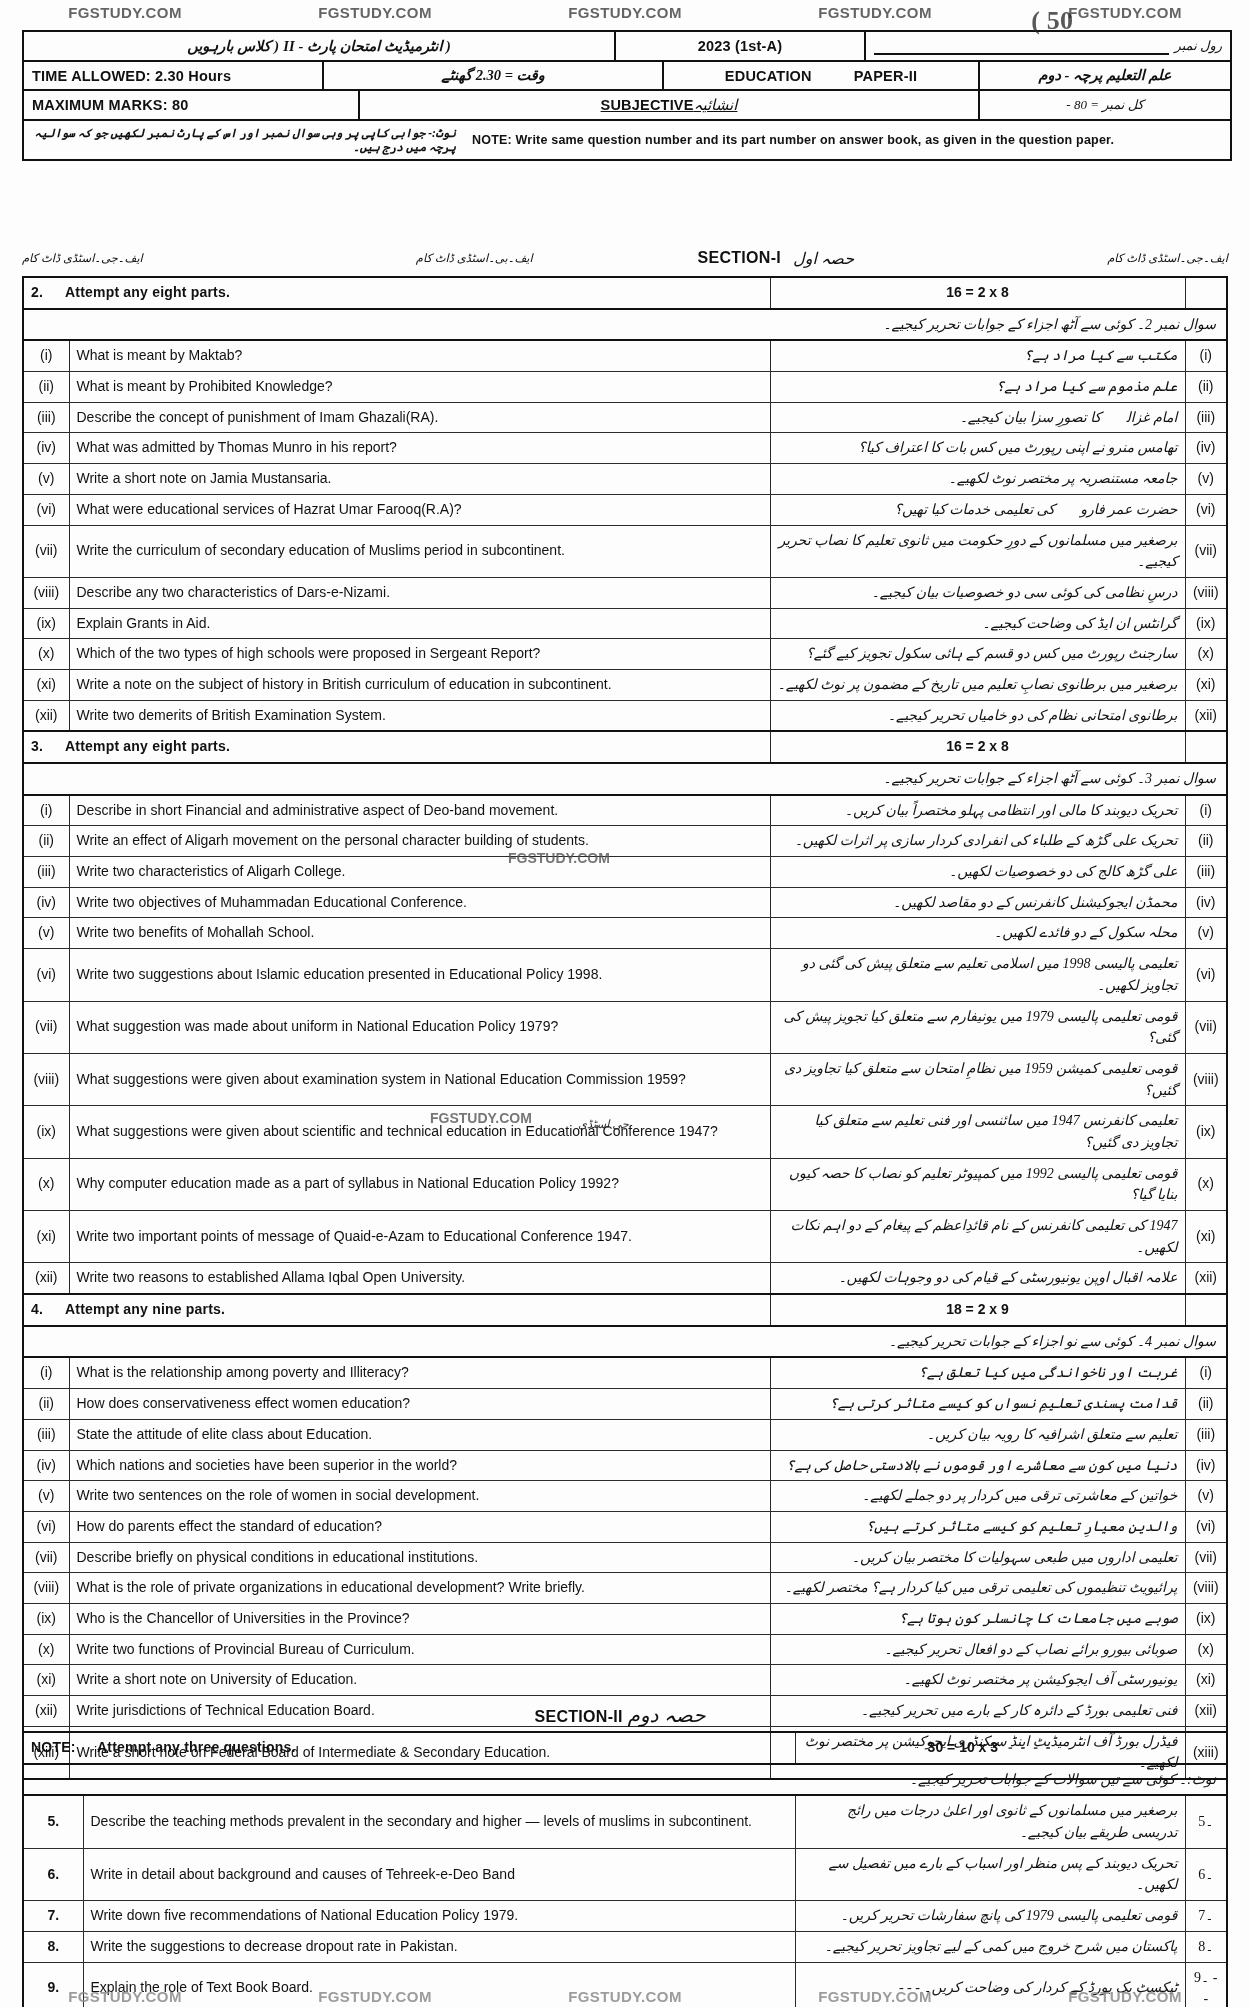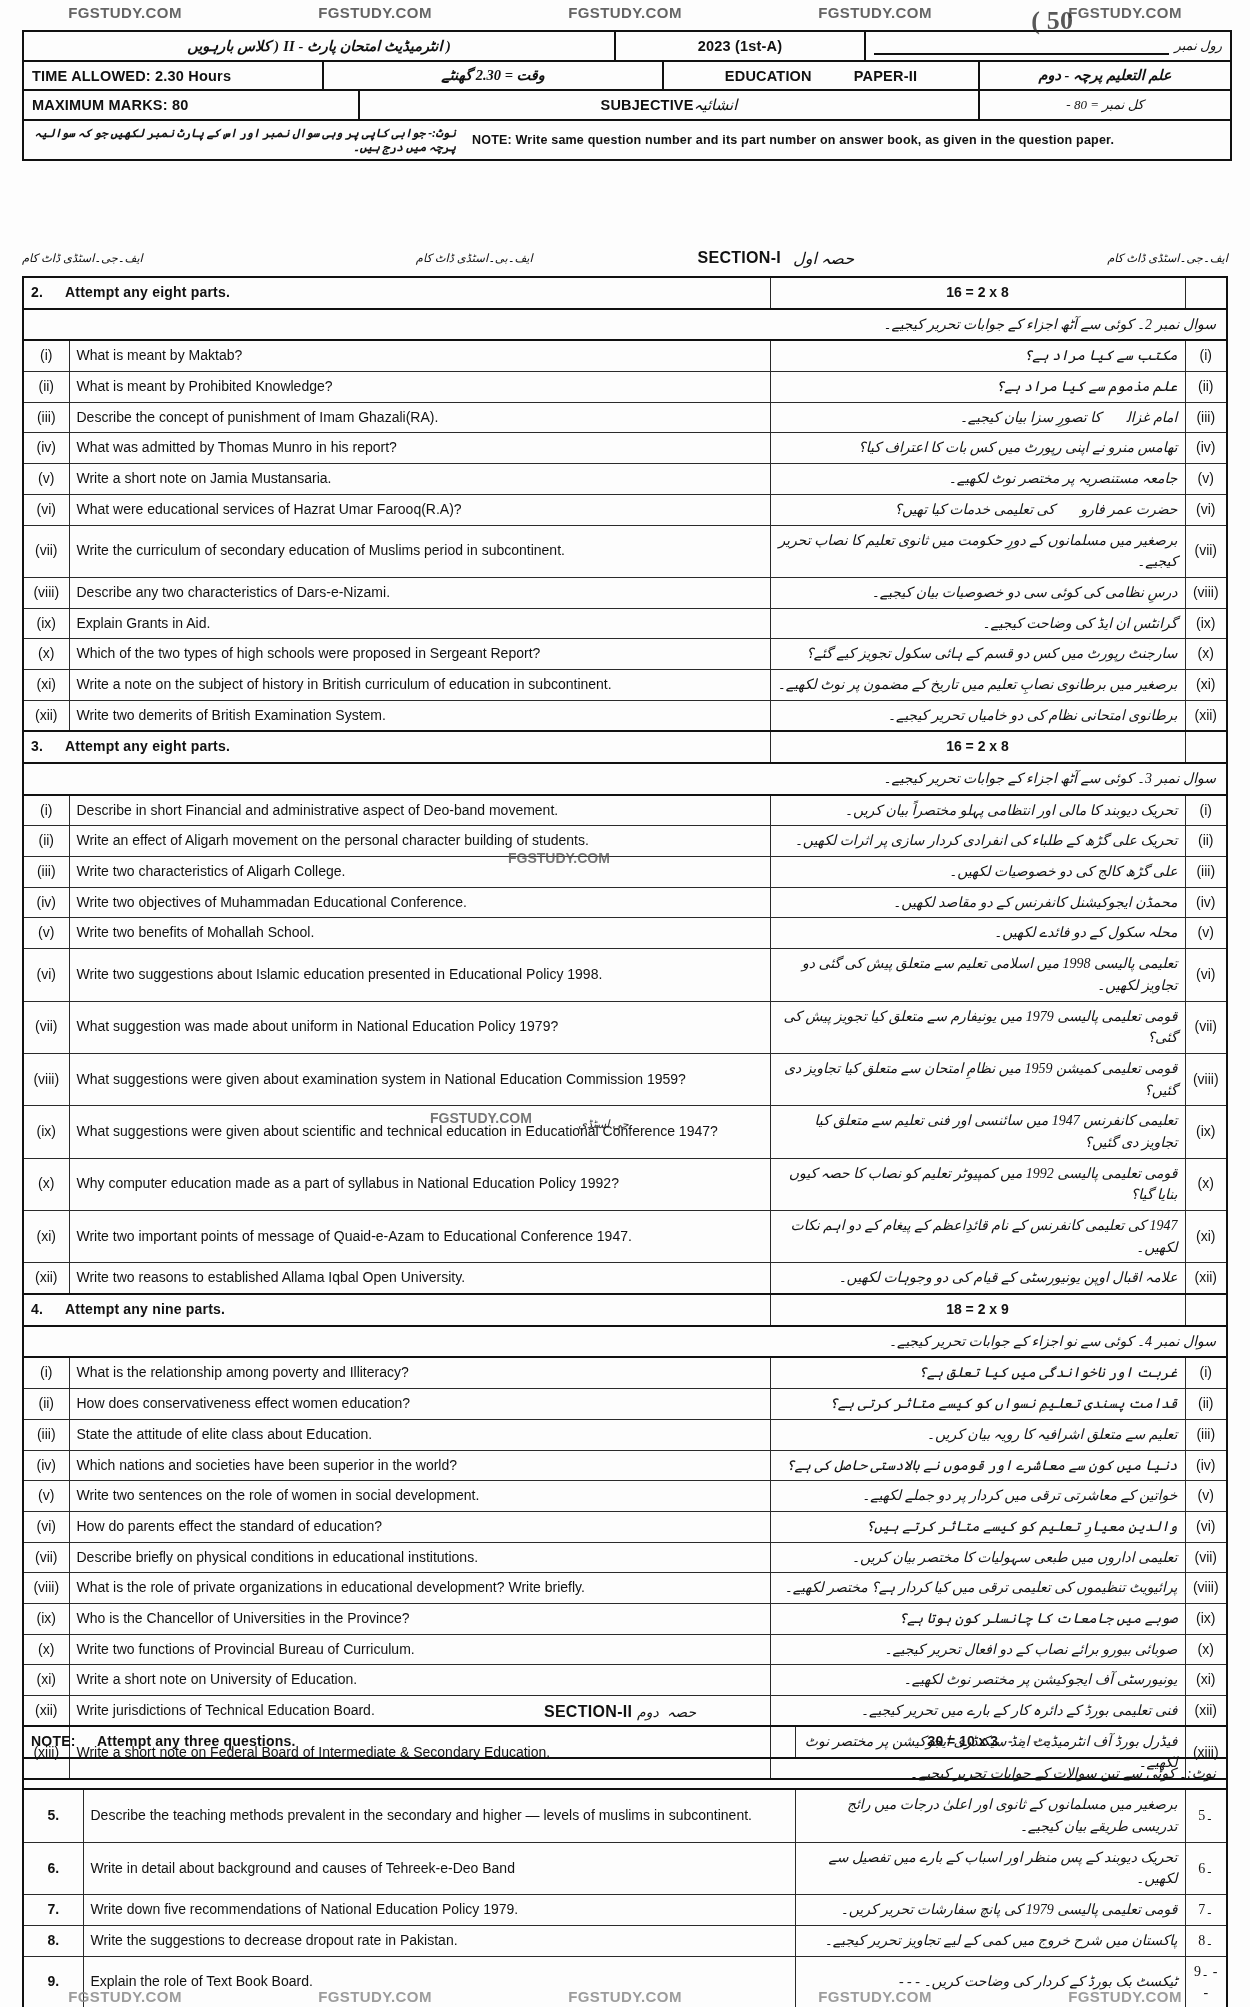--- a/index.html
+++ b/index.html
@@ -186,24 +186,24 @@
 
   
   .sec2-cap{
     text-align:center;
     font-weight:bold;
     font-size:16px;
     letter-spacing:.3px;
     padding:6px 0 4px 0;
   }
   .sec2-cap .u{
-    font-family:Liberation Mono, monospace;
+    font-family:Liberation Sans, sans-serif;
     font-weight:normal;
     font-style:italic;
-    font-size:14px;
+    font-size:20px;
     margin-right:10px;
   }
   .dotted{color:#555;letter-spacing:2px;}
 </style>
 </head>
 <body>
 
 <div class="page">
 
   <div class="wm-row wm-top">
@@ -231,21 +231,21 @@
       <div class="cell bd-r urdu ctr" style="width:340px;">وقت   =   2.30 گھنٹے</div>
       <div class="cell bd-r ctr" style="flex:1;gap:42px;">
         <span>EDUCATION</span>
         <span>PAPER-II</span>
       </div>
       <div class="cell urdu ctr" style="width:250px;">علم التعلیم  پرچہ - دوم</div>
     </div>
 
     <div class="row">
       <div class="cell bd-r" style="width:336px;">MAXIMUM MARKS: 80</div>
-      <div class="cell bd-r ctr" style="flex:1;">
+      <div class="cell bd-r ctr" style="flex:1;text-decoration:underline;">
         <span>SUBJECTIVE</span>
         <span class="urdu">انشائیہ</span>
       </div>
       <div class="cell ctr" style="width:250px;">
         <span class="urdu sm">کل نمبر  =  80  -</span>
       </div>
     </div>
 
     <div class="row">
       <div class="cell urdu xs rgt" style="width:440px;">نوٹ:- جوابی کاپی پر وہی سوال نمبر اور اس کے پارٹ نمبر لکھیں جو کہ سوالیہ پرچہ میں درج ہیں۔</div>

